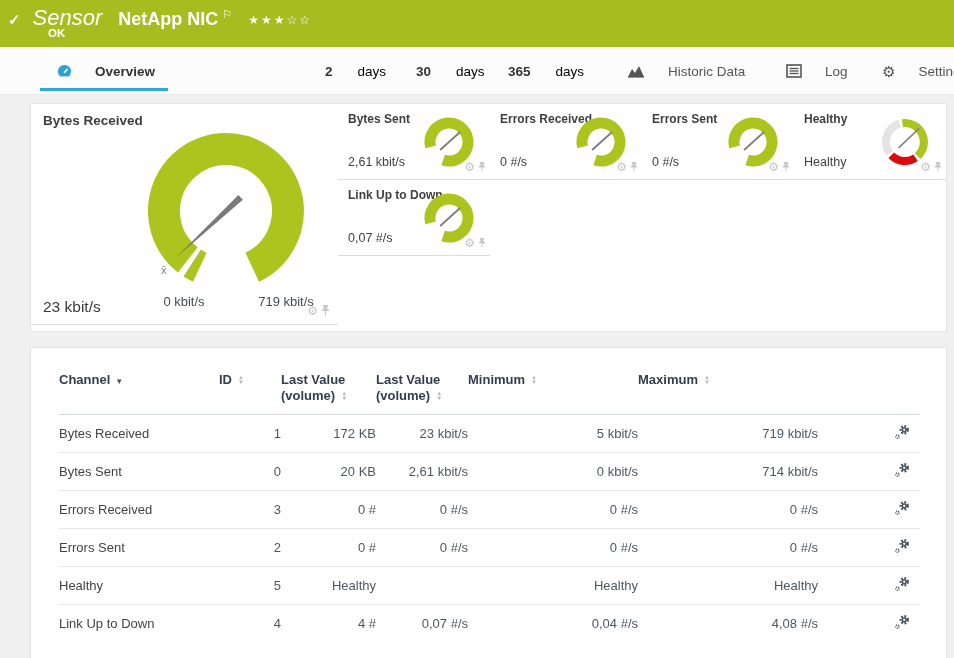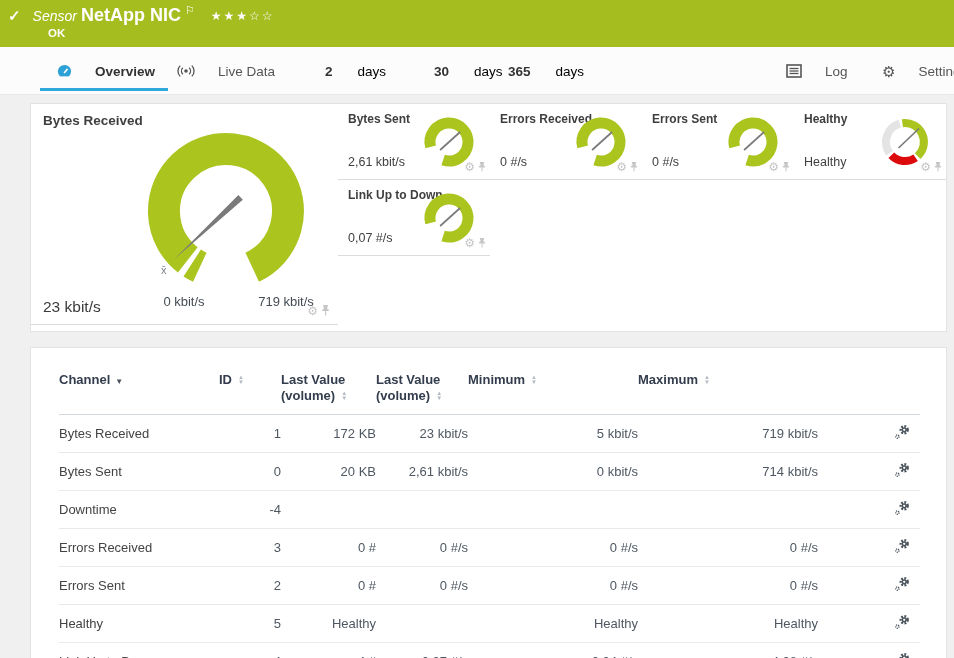--- a/index.html
+++ b/index.html
@@ -4,21 +4,21 @@
 <style>
   * { margin:0; padding:0; box-sizing:border-box; }
   html,body { width:954px; height:658px; }
   body { font-family:"Liberation Sans", sans-serif; background:#f0f0f0; }
   .page { position:relative; width:954px; height:658px; overflow:hidden; background:#f0f0f0; }
 
   
   .topbar { position:absolute; left:0; top:0; width:100%; height:47px; background:#a6bd20; color:#fff; }
   .t-row1 { position:absolute; left:8px; top:5px; display:flex; align-items:baseline; }
   .t-check { font-size:15px; font-weight:bold; margin-right:12px; }
-  .t-kind { font-style:italic; font-size:14px; font-weight:normal; margin-right:4px; }
+  .t-kind { font-style:italic; font-size:22px; font-weight:normal; margin-right:16px; }
   .t-title { font-size:18px; font-weight:bold; }
   .t-flag { font-size:11px; margin-left:4px; position:relative; top:-7px; }
   .t-stars { font-size:12px; letter-spacing:2px; margin-left:16px; position:relative; top:-1px; }
   .t-status { position:absolute; left:48px; top:27px; font-size:11.5px; font-weight:bold; }
 
   
   .tabbar { position:absolute; left:0; top:47px; width:100%; height:48px; background:#fcfcfc; border-bottom:1px solid #e9e9e9; }
   .tab { position:absolute; top:0; height:48px; display:flex; align-items:center; gap:23px; font-size:13.5px; color:#555; cursor:pointer; }
   .tab .ticon { display:flex; align-items:center; }
   .tab.active { color:#333; font-weight:bold; }
@@ -82,43 +82,40 @@
     <div class="tab active" style="left:57px">
       <span class="ticon">
         <svg width="15" height="15" viewBox="0 0 16 16">
             <circle cx="8" cy="8" r="7" fill="#2da1d6"></circle>
             <rect x="3" y="13.2" width="10" height="3" fill="#fcfcfc"></rect>
             <line x1="7.6" y1="9.6" x2="11.2" y2="5.2" stroke="#fff" stroke-width="1.7"></line>
           </svg>
       </span>
       <span>Overview</span>
     </div>
-    <div class="tab" style="left:177px">
-      <span class="ticon">
-        <svg width="18" height="14" viewBox="0 0 18 14">
-            <circle cx="9" cy="7" r="1.8" fill="#555"></circle>
-            <path d="M5.8 3.8 A4.6 4.6 0 0 0 5.8 10.2" stroke="#555" fill="none" stroke-width="1.3"></path>
-            <path d="M12.2 3.8 A4.6 4.6 0 0 1 12.2 10.2" stroke="#555" fill="none" stroke-width="1.3"></path>
-            <path d="M3.2 1.6 A7.6 7.6 0 0 0 3.2 12.4" stroke="#555" fill="none" stroke-width="1.3"></path>
-            <path d="M14.8 1.6 A7.6 7.6 0 0 1 14.8 12.4" stroke="#555" fill="none" stroke-width="1.3"></path>
-          </svg>
-      </span>
-      <span>Live Data</span>
-    </div>
     <div class="tab" style="left:325px">
       <span class="num">2</span>
       <span class="unit">days</span>
     </div>
-    <div class="tab" style="left:434px">
+    <div class="tab" style="left:416px">
       <span class="num">30</span>
       <span class="unit">days</span>
     </div>
     <div class="tab" style="left:508px">
       <span class="num">365</span>
       <span class="unit">days</span>
+    </div>
+    <div class="tab" style="left:627px">
+      <span class="ticon">
+        <svg width="18" height="14" viewBox="0 0 18 14">
+            <path d="M1 13 L5 5 L8 9 L12 2 L17 13 Z" fill="#555"></path>
+            <rect x="1" y="12" width="16" height="1.6" fill="#555"></rect>
+          </svg>
+      </span>
+      <span>Historic Data</span>
     </div>
     <div class="tab" style="left:786px">
       <span class="ticon">
         <svg width="16" height="14" viewBox="0 0 16 14">
             <rect x="1" y="1" width="14" height="12" fill="none" stroke="#555" stroke-width="1.6"></rect>
             <line x1="3.5" y1="4.5" x2="12.5" y2="4.5" stroke="#555" stroke-width="1.3"></line>
             <line x1="3.5" y1="7" x2="12.5" y2="7" stroke="#555" stroke-width="1.3"></line>
             <line x1="3.5" y1="9.5" x2="12.5" y2="9.5" stroke="#555" stroke-width="1.3"></line>
           </svg>
       </span>
@@ -306,33 +303,20 @@
           <td>2,61 kbit/s</td>
           <td>0 kbit/s</td>
           <td>714 kbit/s</td>
           <td class="action"><span class="gear-pair"><svg width="16" height="16" viewBox="0 0 16 16" fill="none" stroke="currentColor">
                   <circle cx="10.2" cy="5.8" r="3.4" stroke-width="2.6" stroke-dasharray="1.8 1.35"></circle>
                   <circle cx="10.2" cy="5.8" r="1.9" stroke-width="1.5"></circle>
                   <circle cx="3.4" cy="12.6" r="1.6" stroke-width="1.4" stroke-dasharray="1.0 0.85"></circle>
                 </svg></span></td>
         </tr>
         <tr>
-          <td class="left">Downtime</td>
-          <td>-4</td>
-          <td></td>
-          <td></td>
-          <td></td>
-          <td></td>
-          <td class="action"><span class="gear-pair"><svg width="16" height="16" viewBox="0 0 16 16" fill="none" stroke="currentColor">
-                  <circle cx="10.2" cy="5.8" r="3.4" stroke-width="2.6" stroke-dasharray="1.8 1.35"></circle>
-                  <circle cx="10.2" cy="5.8" r="1.9" stroke-width="1.5"></circle>
-                  <circle cx="3.4" cy="12.6" r="1.6" stroke-width="1.4" stroke-dasharray="1.0 0.85"></circle>
-                </svg></span></td>
-        </tr>
-        <tr>
           <td class="left">Errors Received</td>
           <td>3</td>
           <td>0 #</td>
           <td>0 #/s</td>
           <td>0 #/s</td>
           <td>0 #/s</td>
           <td class="action"><span class="gear-pair"><svg width="16" height="16" viewBox="0 0 16 16" fill="none" stroke="currentColor">
                   <circle cx="10.2" cy="5.8" r="3.4" stroke-width="2.6" stroke-dasharray="1.8 1.35"></circle>
                   <circle cx="10.2" cy="5.8" r="1.9" stroke-width="1.5"></circle>
                   <circle cx="3.4" cy="12.6" r="1.6" stroke-width="1.4" stroke-dasharray="1.0 0.85"></circle>

